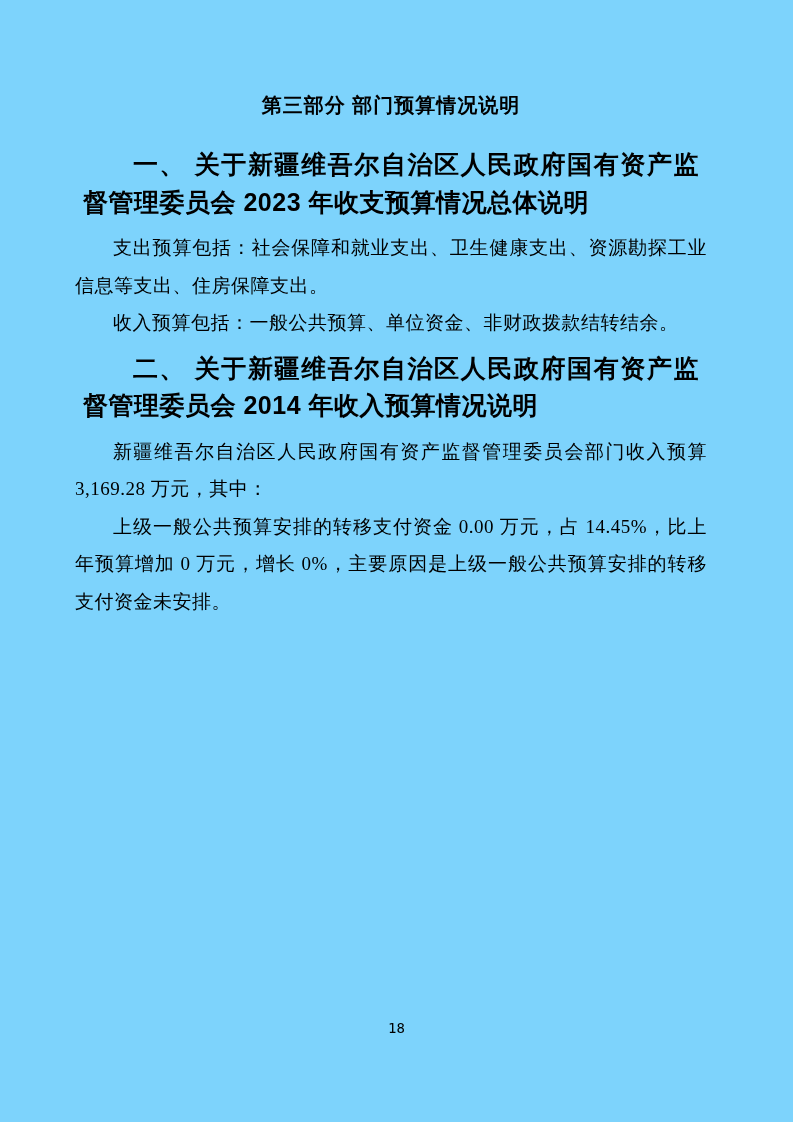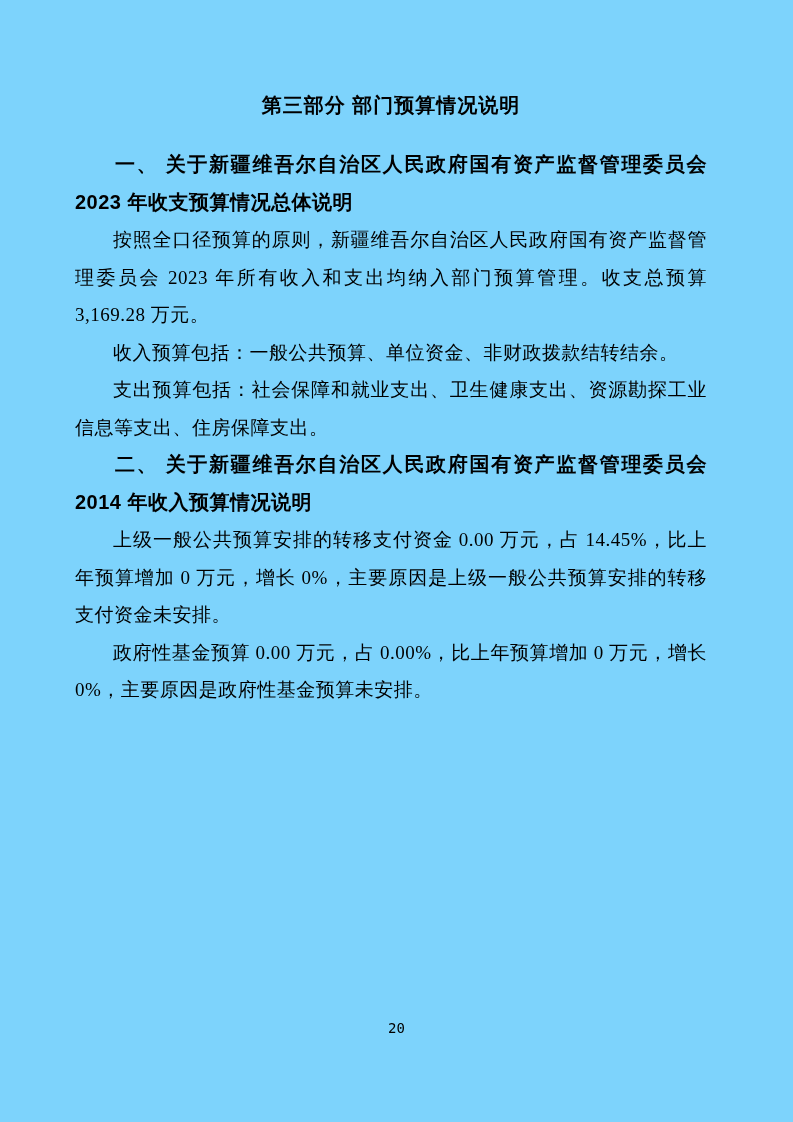--- a/index.html
+++ b/index.html
@@ -26,26 +26,26 @@
     font-weight: bold;
     font-size: 20px;
     line-height: 26px;
     text-align: center;
     letter-spacing: 1px;
     margin: 0 0 28px 0;
   }
   .heading {
     font-family: "Liberation Sans", sans-serif;
     font-weight: bold;
-    font-size: 20px;
+    font-size: 25px;
     line-height: 37.5px;
     text-align: justify;
     text-indent: 2em;
     letter-spacing: 0.5px;
-    margin: 0;
+    margin: 8px;
   }
   .para {
     font-family: "Liberation Serif", serif;
     font-size: 19px;
     line-height: 37.5px;
     text-align: justify;
     text-indent: 2em;
     letter-spacing: 0.5px;
     margin: 0;
   }
@@ -62,31 +62,30 @@
 </head>
 <body>
 
 <div class="page">
   <div class="content">
 
     <h1 class="doc-title">第三部分 部门预算情况说明</h1>
 
     <h2 class="heading">一、 关于新疆维吾尔自治区人民政府国有资产监督管理委员会 2023 年收支预算情况总体说明</h2>
 
-    <p class="para">按照全口径预算的原则，新疆维吾尔自治区人民政府国有资产监督管理委员会 2023 年所有收入和支出均纳入部门预算管理。收支总预算 3,169.28 万元。</p>
+
+    <p class="para">支出预算包括：社会保障和就业支出、卫生健康支出、资源勘探工业信息等支出、住房保障支出。</p>
 
     <p class="para">收入预算包括：一般公共预算、单位资金、非财政拨款结转结余。</p>
 
-    <p class="para">支出预算包括：社会保障和就业支出、卫生健康支出、资源勘探工业信息等支出、住房保障支出。</p>
-
     <h2 class="heading">二、 关于新疆维吾尔自治区人民政府国有资产监督管理委员会 2014 年收入预算情况说明</h2>
 
+    <p class="para">新疆维吾尔自治区人民政府国有资产监督管理委员会部门收入预算 3,169.28 万元，其中：</p>
 
 
     <p class="para">上级一般公共预算安排的转移支付资金 0.00 万元，占 14.45%，比上年预算增加 0 万元，增长 0%，主要原因是上级一般公共预算安排的转移支付资金未安排。</p>
 
-    <p class="para">政府性基金预算 0.00 万元，占 0.00%，比上年预算增加 0 万元，增长 0%，主要原因是政府性基金预算未安排。</p>
 
 
   </div>
 
-  <div class="page-number">20</div>
+  <div class="page-number">18</div>
 </div>
 
 </body></html>

